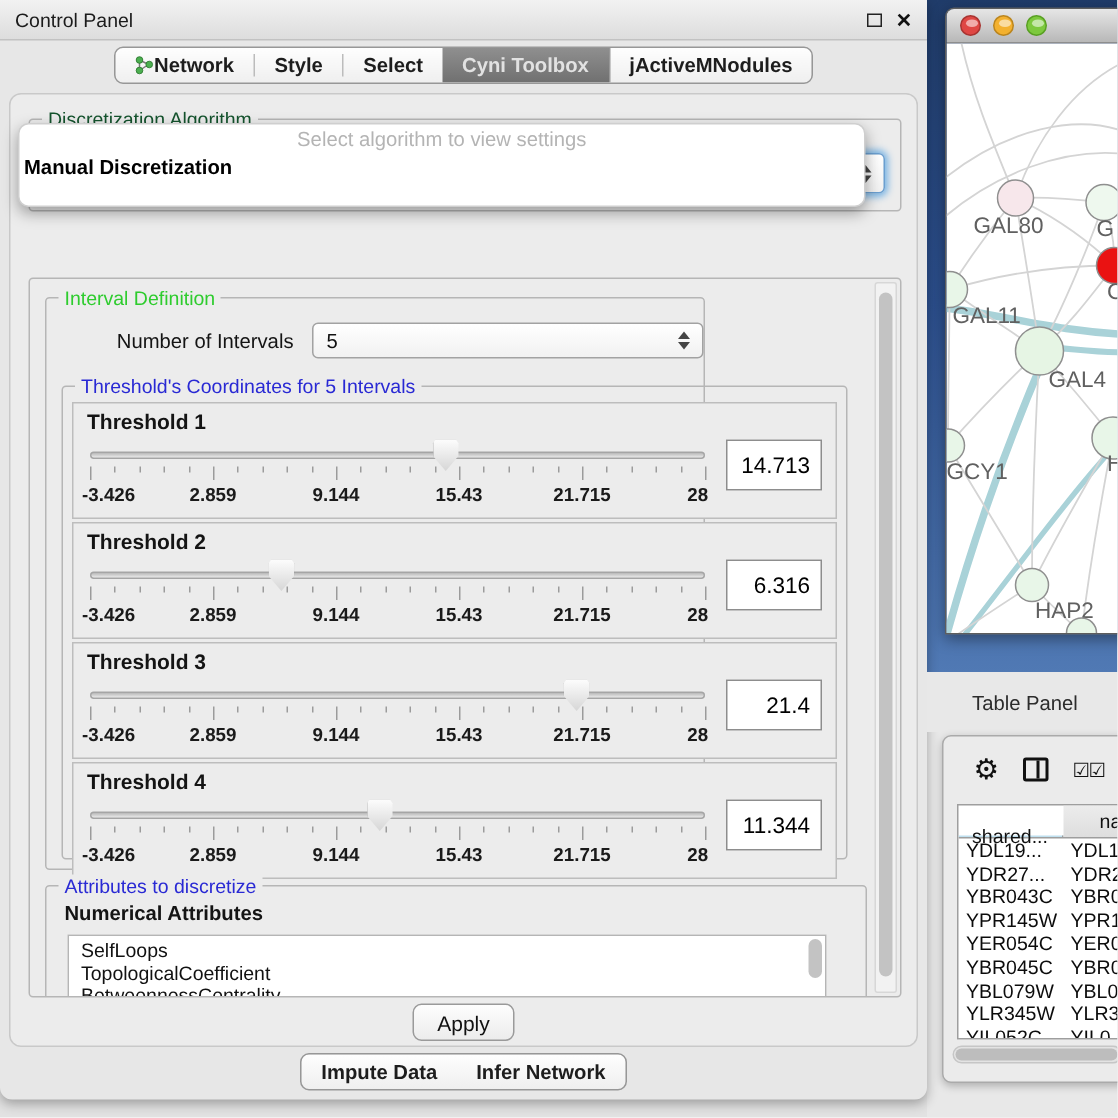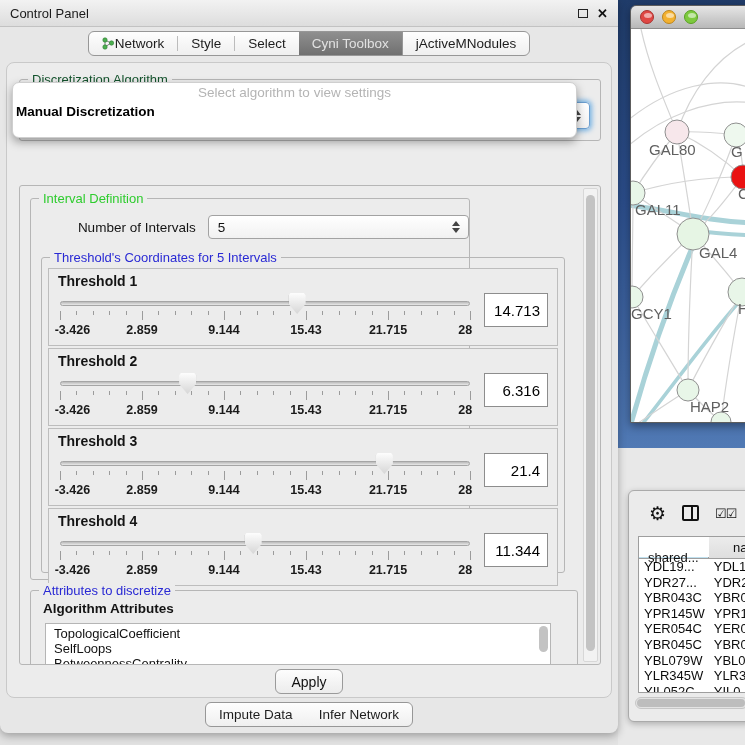--- a/index.html
+++ b/index.html
@@ -20,21 +20,21 @@
                display:flex;align-items:center;padding:0 10px;}
   .cp-title{font-size:13px;color:#1b1b1b;}
   .cp-winbtns{margin-left:auto;display:flex;align-items:center;gap:9px;}
   .float-icon{width:10px;height:9px;border:1.5px solid #222;}
   .close-icon{font-size:13px;font-weight:bold;color:#111;line-height:1;}
 
   .cp-tabsbar{position:absolute;left:0;top:27px;width:100%;height:33px;display:flex;
               align-items:center;justify-content:center;}
   .tab-pill{display:flex;align-items:stretch;border:1px solid #979797;border-radius:6px;
             overflow:hidden;background:linear-gradient(#fefefe,#efefef);height:25px;}
-  .tab{display:flex;align-items:center;gap:0;padding:0 13px;font-size:13.5px;color:#1d1d1d;cursor:default;}
+  .tab{display:flex;align-items:center;gap:0;padding:0 13px;font-size:13.5px;color:#1d1d1d;cursor:default;font-weight:bold;}
   .tab.selected{background:linear-gradient(#8f8f8f,#707070);color:#e2e2e2;}
   .tab-sep{width:1px;background:#bcbcbc;margin:4px 0;}
 
   .cp-main{position:absolute;left:6px;top:62px;width:606px;height:636px;background:#ececec;
            border:1px solid #c9c9c9;border-radius:8px;}
 
   
   .group{position:absolute;border:1px solid #b6b6b6;border-radius:3px;}
   .group-title{position:absolute;top:-8px;left:8px;background:#ececec;padding:0 4px;font-size:13px;}
   .gt-dark{color:#14532d;}
@@ -397,25 +397,25 @@
       </div>
       <div class="t-value">11.344</div>
     </div>
   </div>
 </div>
           </div>
         </div>
 
         <div class="group" style="left:10px;top:404px;width:548px;height:90px;background:#ececec;">
           <span class="group-title gt-blue">Attributes to discretize</span>
-          <span class="attr-subtitle">Algorithm Attributes</span>
+          <span class="attr-subtitle">Numerical Attributes</span>
           <div class="attr-list">
             <div id="attr-items">
+                <div class="attr-item">SelfLoops</div>
                 <div class="attr-item">TopologicalCoefficient</div>
-                <div class="attr-item">SelfLoops</div>
                 <div class="attr-item">BetweennessCentrality</div>
               </div>
             <div class="attr-vscroll"></div>
           </div>
         </div>
 
         <div class="vscroll" style="right:2px;top:2px;bottom:2px;">
           <div class="vthumb" style="top:6px;bottom:10px;"></div>
         </div>
       </div>
@@ -491,20 +491,23 @@
           <text x="0" y="290" font-size="15" fill="#606060" font-family="&quot;Liberation Sans&quot;, sans-serif">GCY1</text>
           <circle cx="111" cy="263" r="14" fill="#e8f6e8" stroke="#8f8f8f" stroke-width="1"></circle>
           <text x="107" y="285" font-size="15" fill="#606060" font-family="&quot;Liberation Sans&quot;, sans-serif">H</text>
           <circle cx="57" cy="361" r="11" fill="#e8f6e8" stroke="#8f8f8f" stroke-width="1"></circle>
           <text x="59" y="383" font-size="15" fill="#606060" font-family="&quot;Liberation Sans&quot;, sans-serif">HAP2</text>
           <circle cx="90" cy="393" r="10" fill="#e8f6e8" stroke="#8f8f8f" stroke-width="1"></circle>
         </svg>
     </div>
   </div>
 
+  <div class="tp-bar">
+    <span class="tp-title">Table Panel</span>
+  </div>
 
   <div id="table-window">
     <div class="tw-toolbar">
       <span class="gear-glyph">⚙</span>
       <span class="splitcol-icon"></span>
       <span class="checks">☑☑</span>
     </div>
     <div class="tw-table">
       <div class="tw-header">
         <div class="th-cell sel" style="width:72px;margin-top:20px;">shared...</div>

